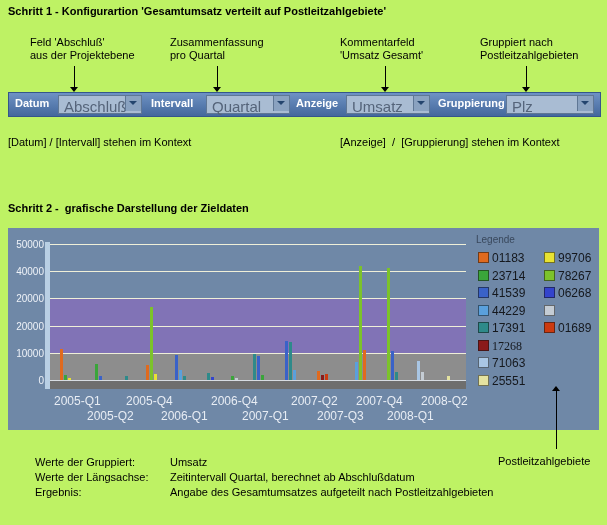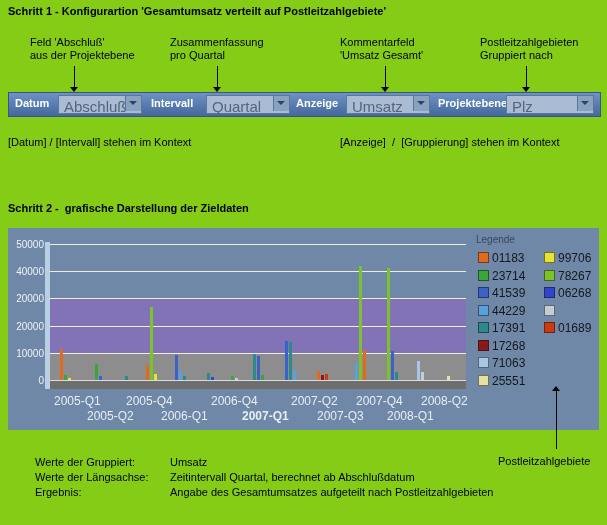--- a/index.html
+++ b/index.html
@@ -1,16 +1,16 @@
 <!DOCTYPE html>
 <html><head>
 <meta charset="utf-8">
 <style>
   html,body{margin:0;padding:0;background:#fff;}
-  .canvas{position:relative;width:607px;height:525px;background:#84cc16;
+  .canvas{position:relative;width:607px;height:525px;background:#bef264;
     font-family:"Liberation Sans",sans-serif;font-size:11px;color:#000;overflow:hidden;}
   .abs{position:absolute;}
   .bold{font-weight:bold;}
   .pre{white-space:pre;}
   .callout{line-height:13px;}
   .v-line{position:absolute;width:1px;background:#000;}
   .head-down::after{content:"";position:absolute;left:-4px;bottom:-5px;width:0;height:0;
     border-left:4px solid transparent;border-right:4px solid transparent;border-top:5px solid #000;}
   .head-up::before{content:"";position:absolute;left:-4px;top:-5px;width:0;height:0;
     border-left:4px solid transparent;border-right:4px solid transparent;border-bottom:5px solid #000;}
@@ -49,22 +49,22 @@
   </div>
   <div class="abs callout" style="left:170px;top:36px;">
     <div>Zusammenfassung</div>
     <div>pro Quartal</div>
   </div>
   <div class="abs callout" style="left:340px;top:36px;">
     <div>Kommentarfeld</div>
     <div>'Umsatz Gesamt'</div>
   </div>
   <div class="abs callout" style="left:480px;top:36px;">
+    <div>Gruppiert nach</div>
     <div>Postleitzahlgebieten</div>
-    <div>Gruppiert nach</div>
   </div>
 
   <div class="v-line head-down" style="left:74px;top:66px;height:21px;"></div>
   <div class="v-line head-down" style="left:217px;top:66px;height:21px;"></div>
   <div class="v-line head-down" style="left:385px;top:66px;height:21px;"></div>
   <div class="v-line head-down" style="left:526px;top:66px;height:21px;"></div>
 
   <div class="toolbar">
     <span class="tb-label" style="left:6px;">Datum</span>
     <div class="combo" style="left:49px;width:82px;">
@@ -80,21 +80,21 @@
           <span class="tri"></span>
         </span>
     </div>
     <span class="tb-label" style="left:287px;">Anzeige</span>
     <div class="combo" style="left:337px;width:82px;">
       <span class="combo-text">Umsatz</span>
       <span class="combo-btn">
           <span class="tri"></span>
         </span>
     </div>
-    <span class="tb-label" style="left:429px;">Projektebene</span>
+    <span class="tb-label" style="left:429px;">Gruppierung</span>
     <div class="combo" style="left:497px;width:86px;">
       <span class="combo-text">Plz</span>
       <span class="combo-btn">
           <span class="tri"></span>
         </span>
     </div>
   </div>
 
   <div class="abs pre" style="left:8px;top:136px;">[Datum] / [Intervall] stehen im Kontext</div>
   <div class="abs pre" style="left:340px;top:136px;">[Anzeige]  /  [Gruppierung] stehen im Kontext</div>
@@ -154,35 +154,35 @@
       <div class="bar" style="left: 413px; top: 143.568px; width: 3px; height: 8.432px; background: rgb(196, 204, 212);"></div>
       <div class="bar" style="left: 439px; top: 147.648px; width: 3px; height: 4.352px; background: rgb(228, 226, 160);"></div>
       <div class="xtick" style="left: 46px; top: 166px;">2005-Q1</div>
       <div class="xtick" style="left: 118px; top: 166px;">2005-Q4</div>
       <div class="xtick" style="left: 203px; top: 166px;">2006-Q4</div>
       <div class="xtick" style="left: 283px; top: 166px;">2007-Q2</div>
       <div class="xtick" style="left: 348px; top: 166px;">2007-Q4</div>
       <div class="xtick" style="left: 413px; top: 166px;">2008-Q2</div>
       <div class="xtick" style="left: 79px; top: 181px;">2005-Q2</div>
       <div class="xtick" style="left: 153px; top: 181px;">2006-Q1</div>
-      <div class="xtick" style="left: 234px; top: 181px; font-weight: bold;">2007-Q1</div>
+      <div class="xtick" style="left: 234px; top: 181px;">2007-Q1</div>
       <div class="xtick" style="left: 309px; top: 181px;">2007-Q3</div>
       <div class="xtick" style="left: 379px; top: 181px;">2008-Q1</div>
       <div class="lchip" style="left: 470px; top: 24px; background: rgb(224, 106, 30);"></div>
       <div class="llabel" style="left: 484px; top: 23px;">01183</div>
       <div class="lchip" style="left: 470px; top: 41.5px; background: rgb(58, 165, 58);"></div>
       <div class="llabel" style="left: 484px; top: 40.5px; text-align: right;">23714</div>
       <div class="lchip" style="left: 470px; top: 59px; background: rgb(58, 98, 200);"></div>
       <div class="llabel" style="left: 484px; top: 58px;">41539</div>
       <div class="lchip" style="left: 470px; top: 76.5px; background: rgb(90, 160, 220);"></div>
       <div class="llabel" style="left: 484px; top: 75.5px;">44229</div>
       <div class="lchip" style="left: 470px; top: 94px; background: rgb(46, 138, 138);"></div>
       <div class="llabel" style="left: 484px; top: 93px;">17391</div>
       <div class="lchip" style="left: 470px; top: 111.5px; background: rgb(138, 26, 26);"></div>
-      <div class="llabel" style="left: 484px; top: 110.5px;">17268</div>
+      <div class="llabel" style="left: 484px; top: 110.5px; font-family: Liberation Serif, serif;">17268</div>
       <div class="lchip" style="left: 470px; top: 129px; background: rgb(169, 198, 228);"></div>
       <div class="llabel" style="left: 484px; top: 128px;">71063</div>
       <div class="lchip" style="left: 470px; top: 146.5px; background: rgb(228, 226, 160);"></div>
       <div class="llabel" style="left: 484px; top: 145.5px;">25551</div>
       <div class="lchip" style="left: 536px; top: 24px; background: rgb(232, 227, 50);"></div>
       <div class="llabel" style="left: 550px; top: 23px;">99706</div>
       <div class="lchip" style="left: 536px; top: 41.5px; background: rgb(124, 195, 42);"></div>
       <div class="llabel" style="left: 550px; top: 40.5px;">78267</div>
       <div class="lchip" style="left: 536px; top: 59px; background: rgb(51, 68, 204);"></div>
       <div class="llabel" style="left: 550px; top: 58px;">06268</div>

